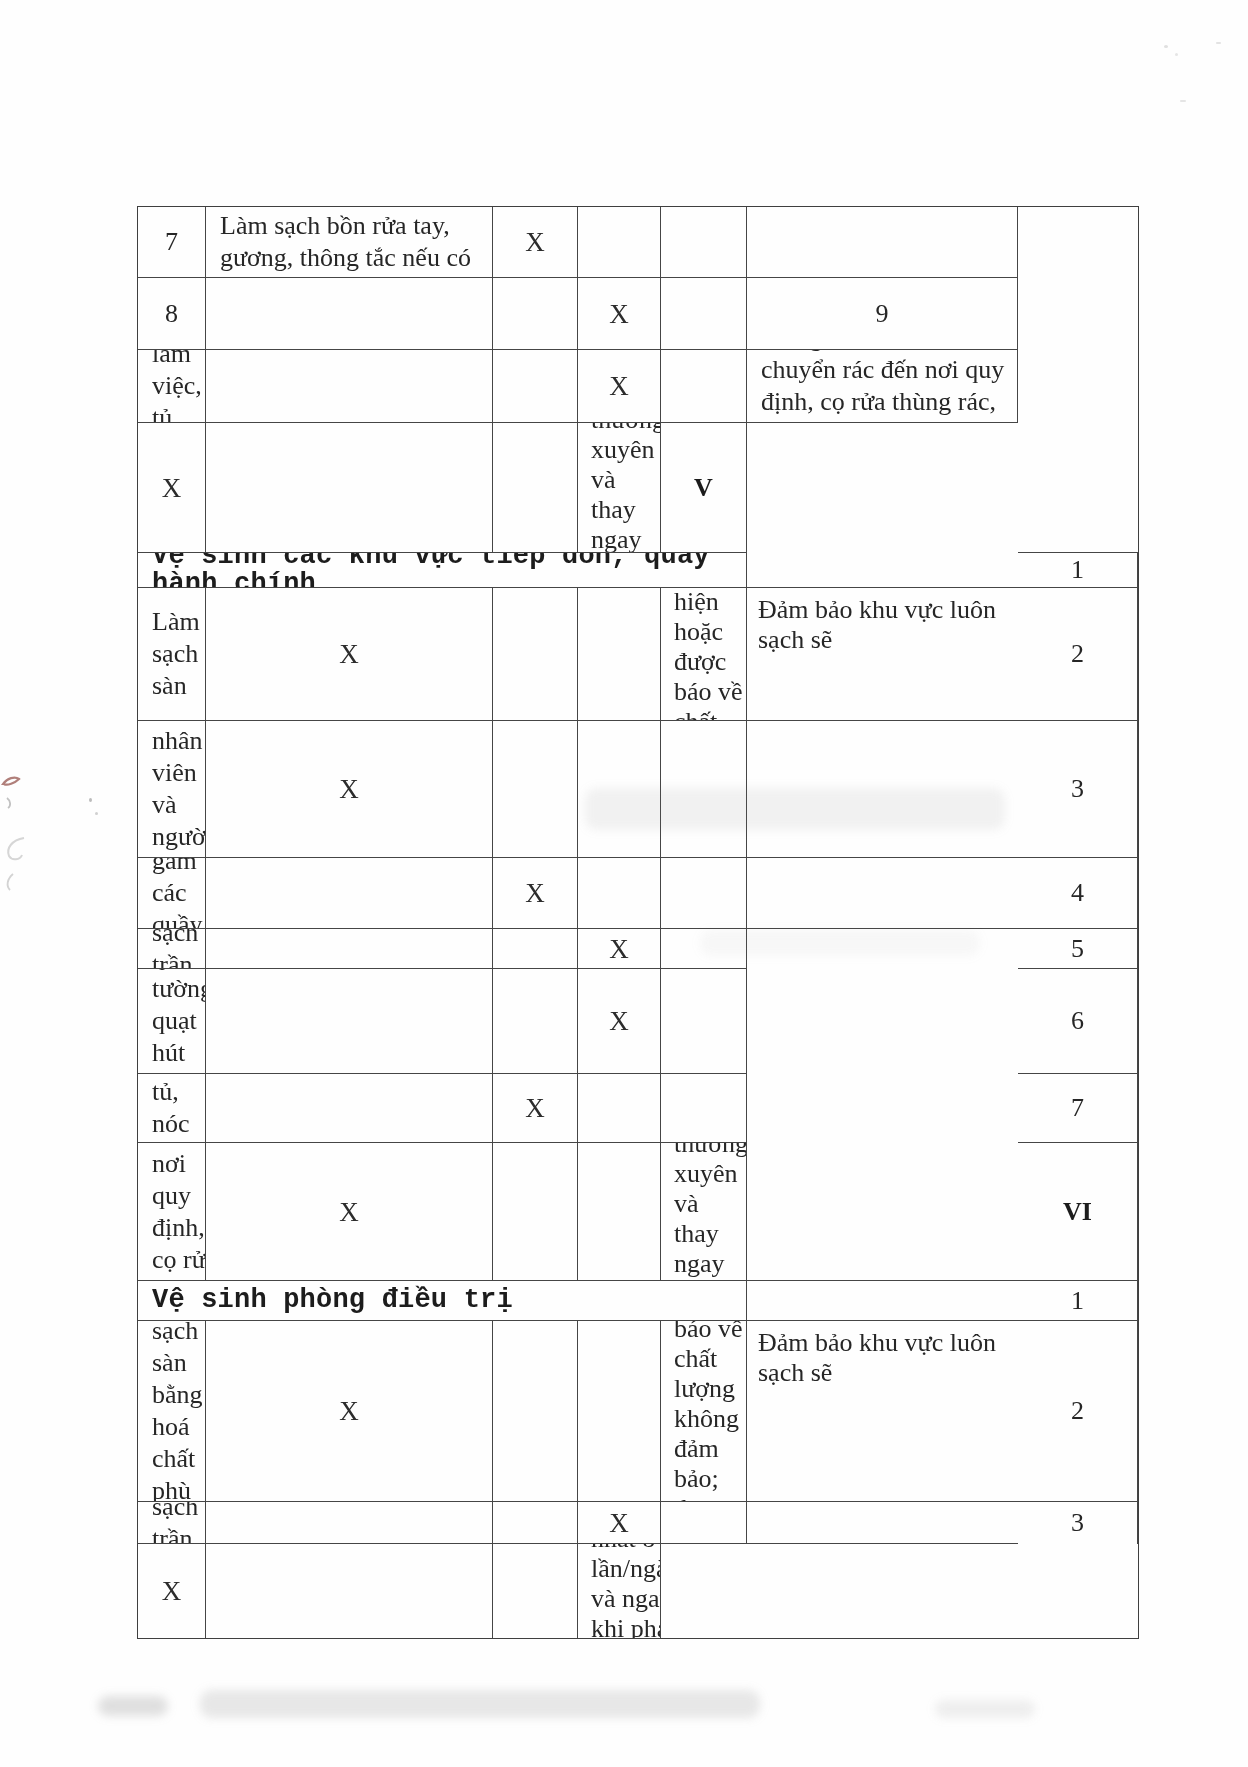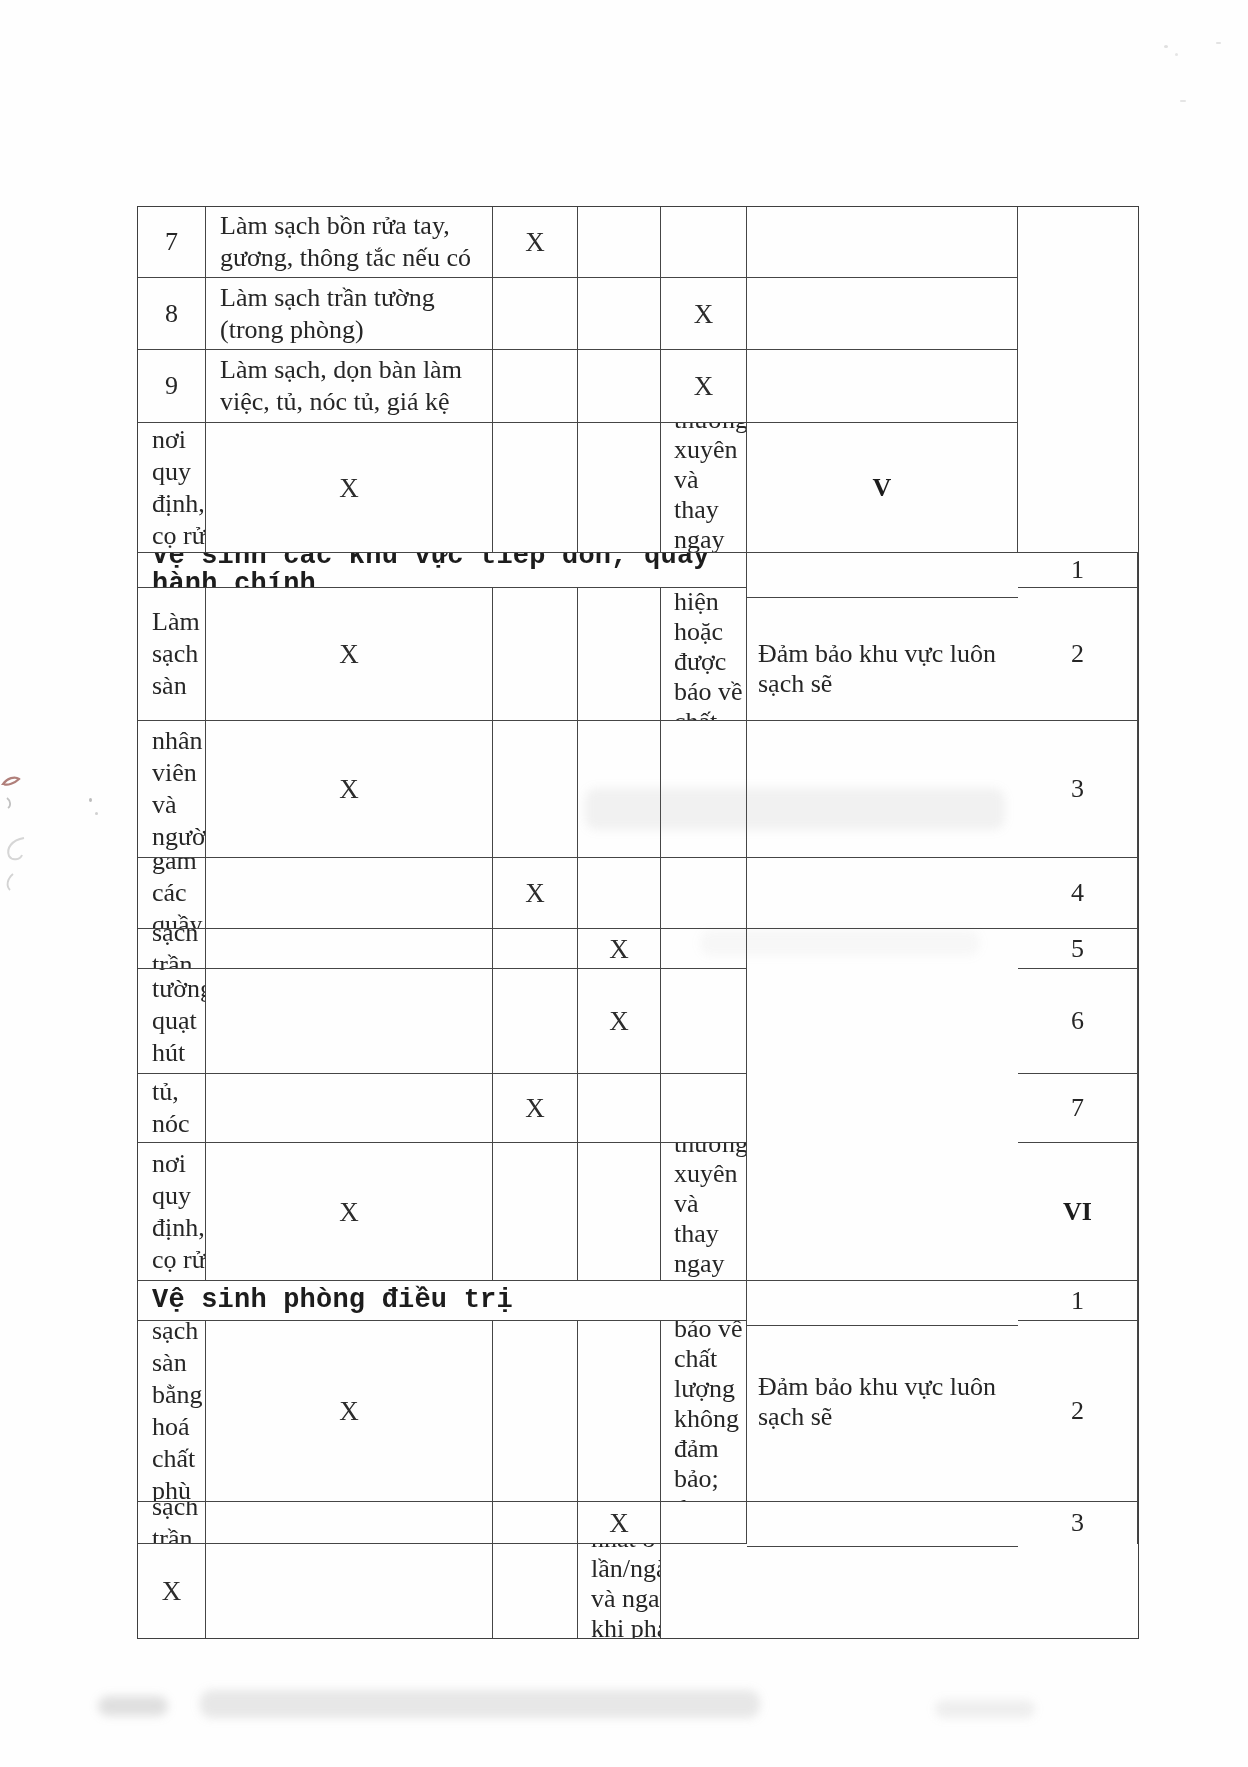--- a/index.html
+++ b/index.html
@@ -23,21 +23,21 @@
     background:transparent;
   }
   .c{
     border-right:1px solid #454545;
     border-bottom:1px solid #454545;
     display:flex;align-items:center;justify-content:flex-start;
     font-size:26px;line-height:32px;
     box-sizing:border-box;
     overflow:hidden;
   }
-  .c.lastcol{border-right:none;margin-top:44px;}
+  .c.lastcol{border-right:none;}
   .c.lastrow{border-bottom:none;}
   .c.num{justify-content:center;padding:0;}
   .c.task{padding:3px 10px 3px 14px;}
   .c.mark{justify-content:center;font-size:27px;color:#2c2c2c;}
   .c.notes{padding:3px 8px 18px 13px;line-height:30px;}
   .c.assure{padding:7px 4px 3px 11px;align-items:flex-start;line-height:30px;}
   .c.hdr{font-weight:bold;color:#1c1c1c;line-height:1.05;}
   .c.hdr.title{padding-left:14px;font-size:27px;letter-spacing:.2px;font-family:Liberation Mono, monospace;}
   .rspan4{grid-row:span 4;}
   .cspan5{grid-column:span 5;}
@@ -55,21 +55,20 @@
 
     <div class="c num">7</div>
     <div class="c task">Làm sạch bồn rửa tay, gương, thông tắc nếu có</div>
     <div class="c mark">X</div>
     <div class="c mark"></div>
     <div class="c mark"></div>
     <div class="c notes"></div>
     <div class="c assure lastcol rspan4"></div>
 
     <div class="c num">8</div>
-    <div class="c task">Làm sạch trần tường (trong phòng)</div>
     <div class="c mark"></div>
     <div class="c mark"></div>
     <div class="c mark">X</div>
     <div class="c notes"></div>
 
     <div class="c num">9</div>
     <div class="c task">Làm sạch, dọn bàn làm việc, tủ, nóc tủ, giá kệ</div>
     <div class="c mark"></div>
     <div class="c mark"></div>
     <div class="c mark">X</div>

